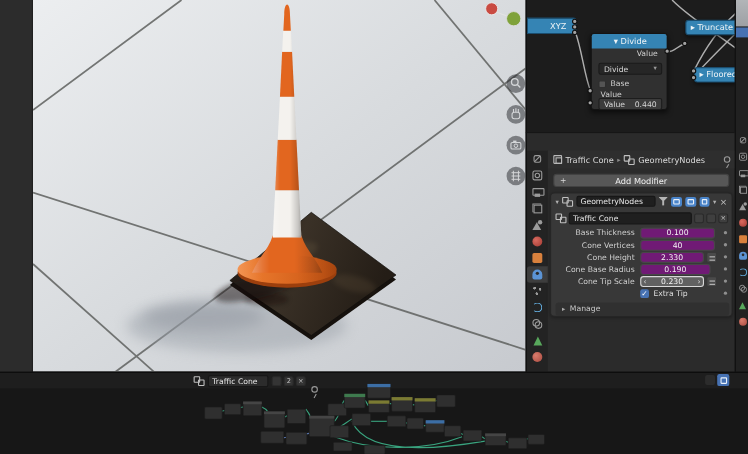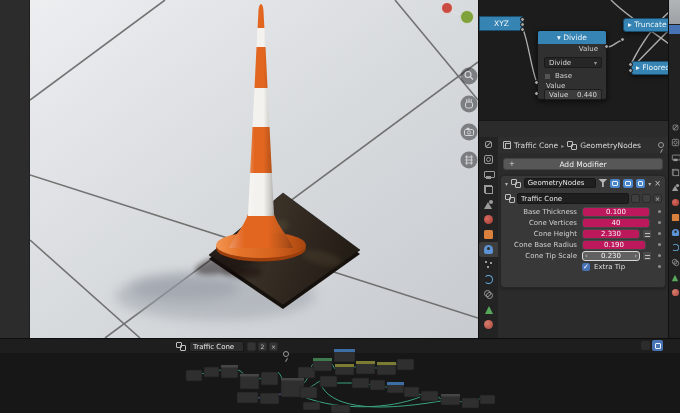--- a/index.html
+++ b/index.html
@@ -13,21 +13,21 @@
   .t7  { font-size:7px; }  .t75 { font-size:7.5px; } .t8 { font-size:8px; }
 
   
   #left-strip { left:0; top:0; width:30px; height:338px; background:#2c2c2c; border-right:1px solid #202020; }
 
   
   #viewport { left:30px; top:0; width:448px; height:338px; overflow:hidden; }
 
   
   #node-editor-top { left:478px; top:0; width:190px; height:120px; background:#1c1c1c; overflow:hidden; border-left:1px solid #101010; }
-  .nhead { background:#3584b4; color:#eef4f7; font-size:7.5px; line-height:13px; padding:0 8px; border-radius:2px 2px 0 0; white-space:nowrap; overflow:hidden;text-align:center; }
+  .nhead { background:#3584b4; color:#eef4f7; font-size:7.5px; line-height:13px; padding:0 20px; border-radius:2px 2px 0 0; white-space:nowrap; overflow:hidden; }
   .tnode { position:absolute; background:#303030; border:1px solid #141414; border-radius:3px; box-shadow:0 2px 5px rgba(0,0,0,.55); }
   .cnode { position:absolute; background:#3584b4; border:1px solid #1b4d6e; border-radius:3px; color:#eef4f7; font-size:7.5px; line-height:12px; padding:0 4px; white-space:nowrap; overflow:hidden; box-shadow:0 2px 4px rgba(0,0,0,.5); }
   .sock { position:absolute; width:5px; height:5px; border-radius:50%; background:#a2a2a2; border:1px solid #101010; }
   .ndrop, .nslider { position:absolute; height:11px; border-radius:2px; display:flex; align-items:center; justify-content:space-between; padding:0 4px; font-size:7px; color:#d6d6d6; }
   .ndrop { background:#262626; border:1px solid #1a1a1a; }
   .nslider { background:#3c3c3c; border:1px solid #1d1d1d; }
   .nlabel { position:absolute; font-size:7px; color:#cfcfcf; }
 
   
   #props { left:478px; top:120px; width:190px; height:218px; background:#2b2b2b; border-left:1px solid #101010; border-top:1px solid #161616; overflow:hidden; }
@@ -73,21 +73,21 @@
   .pin { width:6px; height:6px; border:1px solid #9a9a9a; border-radius:50%; position:relative; display:block; }
   .pin::after { content:""; position:absolute; left:2px; top:5.5px; width:1px; height:4px; background:#9a9a9a; transform:rotate(30deg); }
 
   #addmod { left:24px; top:37px; width:160px; height:12px; background:#575757; border:1px solid #424242; border-radius:3px; color:#f0f0f0; display:flex; align-items:center; justify-content:center; font-size:7.5px; }
   #modpanel { left:21px; top:54px; width:166px; height:113px; background:#383838; border:1px solid #262626; border-radius:4px; box-shadow:0 1px 3px rgba(0,0,0,.3); }
   .field { background:#1f1f1f; border:1px solid #171717; border-radius:2px; color:#e6e6e6; font-size:7px; line-height:9px; padding:0 3px; white-space:nowrap; overflow:hidden; }
   .tglbtn { width:10px; height:9px; background:#4a84c9; border-radius:2px; position:relative; }
   .tglbtn::after { content:""; position:absolute; inset:2px; border:1px solid #eaf2fb; border-radius:1px; }
   .minibtn { width:9px; height:9px; background:#3f3f3f; border:1px solid #2a2a2a; border-radius:2px; color:#c2c2c2; font-size:6px; line-height:8px; text-align:center; }
   .plabel { position:absolute; width:76px; text-align:right; font-size:7px; color:#cfcfcf; line-height:10px; }
-  .pslider { position:absolute; height:10px; background:#be185d; border:1px solid #474747; border-radius:3px; color:#f4f4f4; font-size:7px; line-height:8px; display:flex; align-items:center; justify-content:center; }
+  .pslider { position:absolute; height:10px; background:#701a75; border:1px solid #474747; border-radius:3px; color:#f4f4f4; font-size:7px; line-height:8px; display:flex; align-items:center; justify-content:center; }
   .pslider.active { background:#616161; border:1px solid #d8d8d8; justify-content:space-between; padding:0 2px; }
   .attrbtn { position:absolute; width:10px; height:10px; background:#4a4a4a; border:1px solid #383838; border-radius:2px; }
   .attrbtn::after { content:""; position:absolute; left:2px; top:2.5px; width:5px; height:1px; background:#bdbdbd; box-shadow:0 3px 0 #bdbdbd; }
   .dot { position:absolute; width:3px; height:3px; border-radius:50%; background:#8f8f8f; }
   .cb { width:8px; height:8px; background:#4772b3; border-radius:2px; color:#fff; font-size:7px; line-height:8px; text-align:center; }
 
   
   #sliver { left:668px; top:0; width:12px; height:338px; background:#212121; border-left:1px solid #101010; overflow:hidden; }
   #sliver .tab { width:12px; }
   #sliver .ic { transform:scale(.8); }
@@ -376,20 +376,24 @@
       </div>
       <span class="attrbtn" style="left:141px;top:75px"></span>
       <span class="dot" style="left:157px;top:78px"></span>
 
       <div class="abs" style="left:81px;top:87px;display:flex;gap:4px;align-items:center">
         <span class="cb">✓</span>
         <span class="t7" style="color:#dedede">Extra Tip</span>
       </div>
       <span class="dot" style="left:157px;top:89px"></span>
 
+      <div class="abs" style="left:4px;top:99px;width:158px;height:12px;background:#303030;border-radius:3px;display:flex;align-items:center;gap:4px;padding:0 6px">
+        <span style="font-size:6px;color:#a8a8a8">▸</span>
+        <span class="t7" style="color:#c9c9c9">Manage</span>
+      </div>
     </div>
   </div>
 
   <div id="sliver" class="abs">
     <div class="abs" style="left:0;top:0;width:12px;height:24px;background:linear-gradient(180deg,#b2b5b8,#9da0a4)"></div>
     <div class="abs" style="left:0;top:25px;width:12px;height:9px;background:#4772b3"></div>
     <div class="abs" style="left:0;top:120px;width:12px">
       <span class="tab">
           <span class="ic ic-tool"></span>
         </span>

